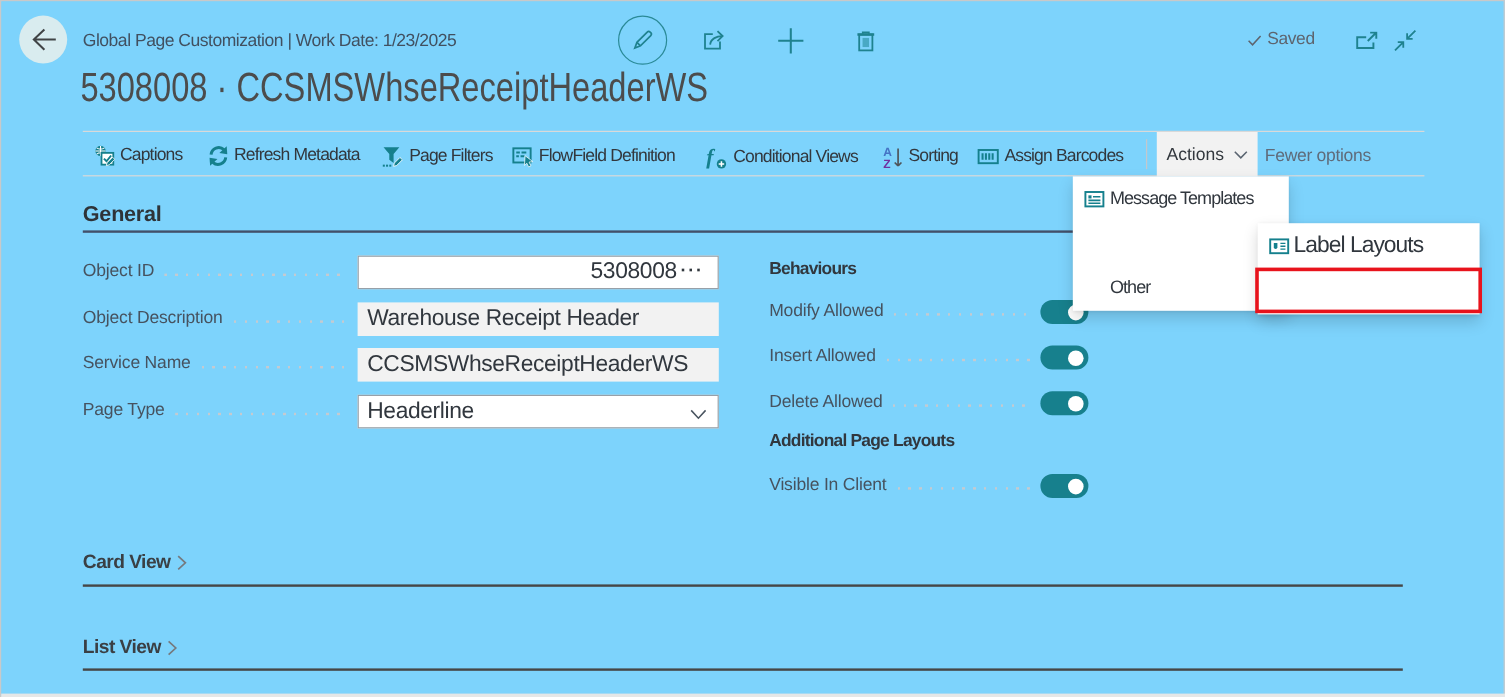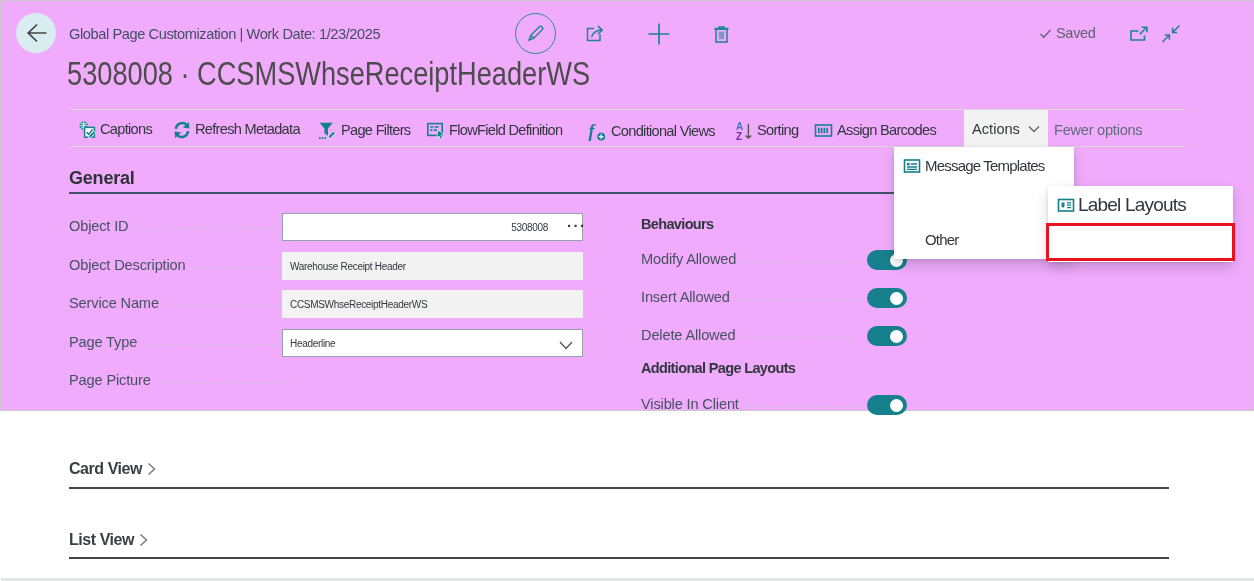--- a/index.html
+++ b/index.html
@@ -1,18 +1,18 @@
 <!DOCTYPE html>
 <html><head>
 <meta charset="utf-8">
 <style>
 *{margin:0;padding:0;box-sizing:border-box}
 html,body{width:1254px;height:581px;background:#fff;overflow:hidden;
   font-family:"Liberation Sans",sans-serif;}
-#page{position:absolute;left:0;top:0;width:1254px;height:411px;background:#f0abfc;
+#page{position:absolute;left:0;top:0;width:1254px;height:581px;background:#7dd3fc;
   border:1px solid #c9c9c9;}
 .abs{position:absolute}
 svg{display:block}
 
 #backbtn{left:15px;top:12px;width:40px;height:40px;border-radius:50%;background:#d9ecef;display:flex;align-items:center;justify-content:center}
 #crumb{left:68px;top:25px;font-size:14.6px;color:#415060;letter-spacing:-0.4px}
 #title{left:66px;top:53px;font-size:34px;color:#4c4c4c;letter-spacing:0;font-weight:400;white-space:nowrap;transform:scaleX(0.8);transform-origin:0 0}
 #pencilbtn{left:514px;top:12px;width:41px;height:41px;border-radius:50%;border:1.4px solid #2a8a97;display:flex;align-items:center;justify-content:center}
 #saved{left:1038px;top:24px;font-size:14.5px;color:#5d646e;letter-spacing:-0.3px;display:flex;align-items:center;gap:4px}
 
@@ -25,21 +25,21 @@
 
 .sechead{font-size:18px;font-weight:600;color:#2e3338;letter-spacing:-0.2px}
 .secline{height:2px;background:#43506a;left:68px;width:1100px}
 .subline{height:1.5px;background:#464646;left:68px;width:1100px}
 .viewhead{font-size:16px;font-weight:700;color:#3a3f44;letter-spacing:-0.45px;display:flex;align-items:center;gap:4px}
 
 .row{display:flex;align-items:center}
 .lbl{font-size:14.6px;color:#46525f;letter-spacing:-0.15px;white-space:nowrap}
 .dots{flex:1;height:2px;margin-left:9px;margin-right:2px;position:relative;top:3px;
   background:repeating-linear-gradient(90deg,#c5cad0 0 2px,transparent 2px 9px)}
-.box{left:281px;width:301px;height:28px;font-size:10px;letter-spacing:-0.3px;display:flex;align-items:center}
+.box{left:297px;width:301px;height:28px;font-size:19px;letter-spacing:-0.3px;display:flex;align-items:center}
 .gray{background:#f2f2f2;color:#31373e;padding-left:8px}
 .white{background:#fff;border:1px solid #97a0a8;color:#31373e;padding-left:7px}
 .bold15{font-size:14.5px;font-weight:700;color:#31373e;letter-spacing:-0.65px}
 
 .tog{left:866px;width:40px;height:20px;border-radius:10px;background:#17808d}
 .tog::after{content:"";position:absolute;right:4px;top:3.5px;width:13px;height:13px;border-radius:50%;background:#fff}
 
 #menu1{left:893px;top:146px;width:180px;height:112px;background:#fff;box-shadow:0 6px 12px rgba(0,0,0,.16),0 1px 3px rgba(0,0,0,.09);z-index:5}
 #menu1 .mrow{position:absolute;left:0;width:180px;height:37px;display:flex;align-items:center;font-size:15px;color:#31373e;letter-spacing:-0.8px;white-space:nowrap}
 #menu2{left:1047px;top:185px;width:185px;height:76px;background:#fff;box-shadow:0 6px 12px rgba(0,0,0,.16),0 1px 3px rgba(0,0,0,.09);z-index:6}
@@ -197,24 +197,20 @@
 <div class="abs box gray" style="top:289px">CCSMSWhseReceiptHeaderWS</div>
 <div class="abs row" style="left:68px;top:333px;width:222px">
       <span class="lbl">Page Type</span>
       <div class="dots"></div>
     </div>
 <div class="abs box white" style="top:328px">Headerline
   <svg style="position:absolute;right:9px;top:11px" width="14" height="9" viewBox="0 0 14 9" fill="none" stroke="#4a5560" stroke-width="1.3">
         <path d="M1 1 L7 7.5 L13 1"></path>
       </svg>
 </div>
-<div class="abs row" style="left:68px;top:371px;width:222px">
-      <span class="lbl">Page Picture</span>
-      <div class="dots"></div>
-    </div>
 
 <div class="abs bold15" style="left:640px;top:215px">Behaviours</div>
 <div class="abs row" style="left:640px;top:250px;width:220px">
       <span class="lbl">Modify Allowed</span>
       <div class="dots"></div>
     </div>
 <div class="abs tog" style="top:249px"></div>
 <div class="abs row" style="left:640px;top:288px;width:220px">
       <span class="lbl">Insert Allowed</span>
       <div class="dots"></div>

